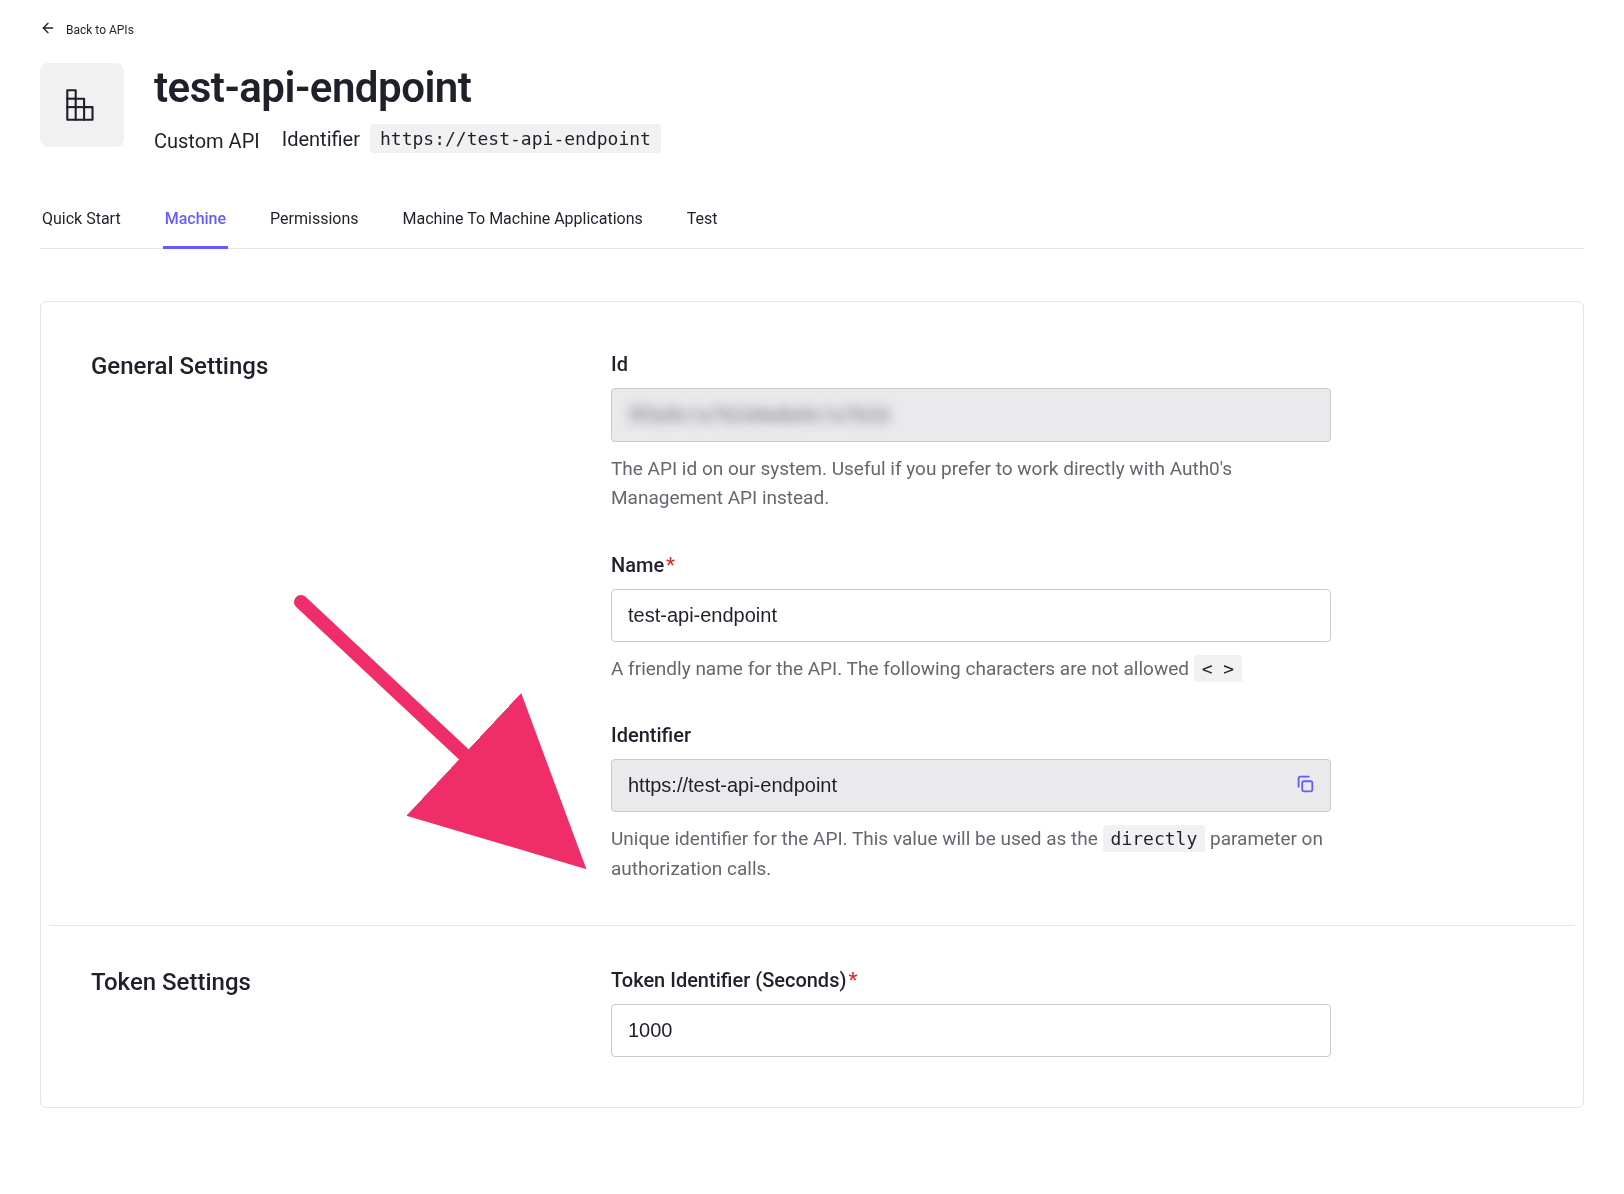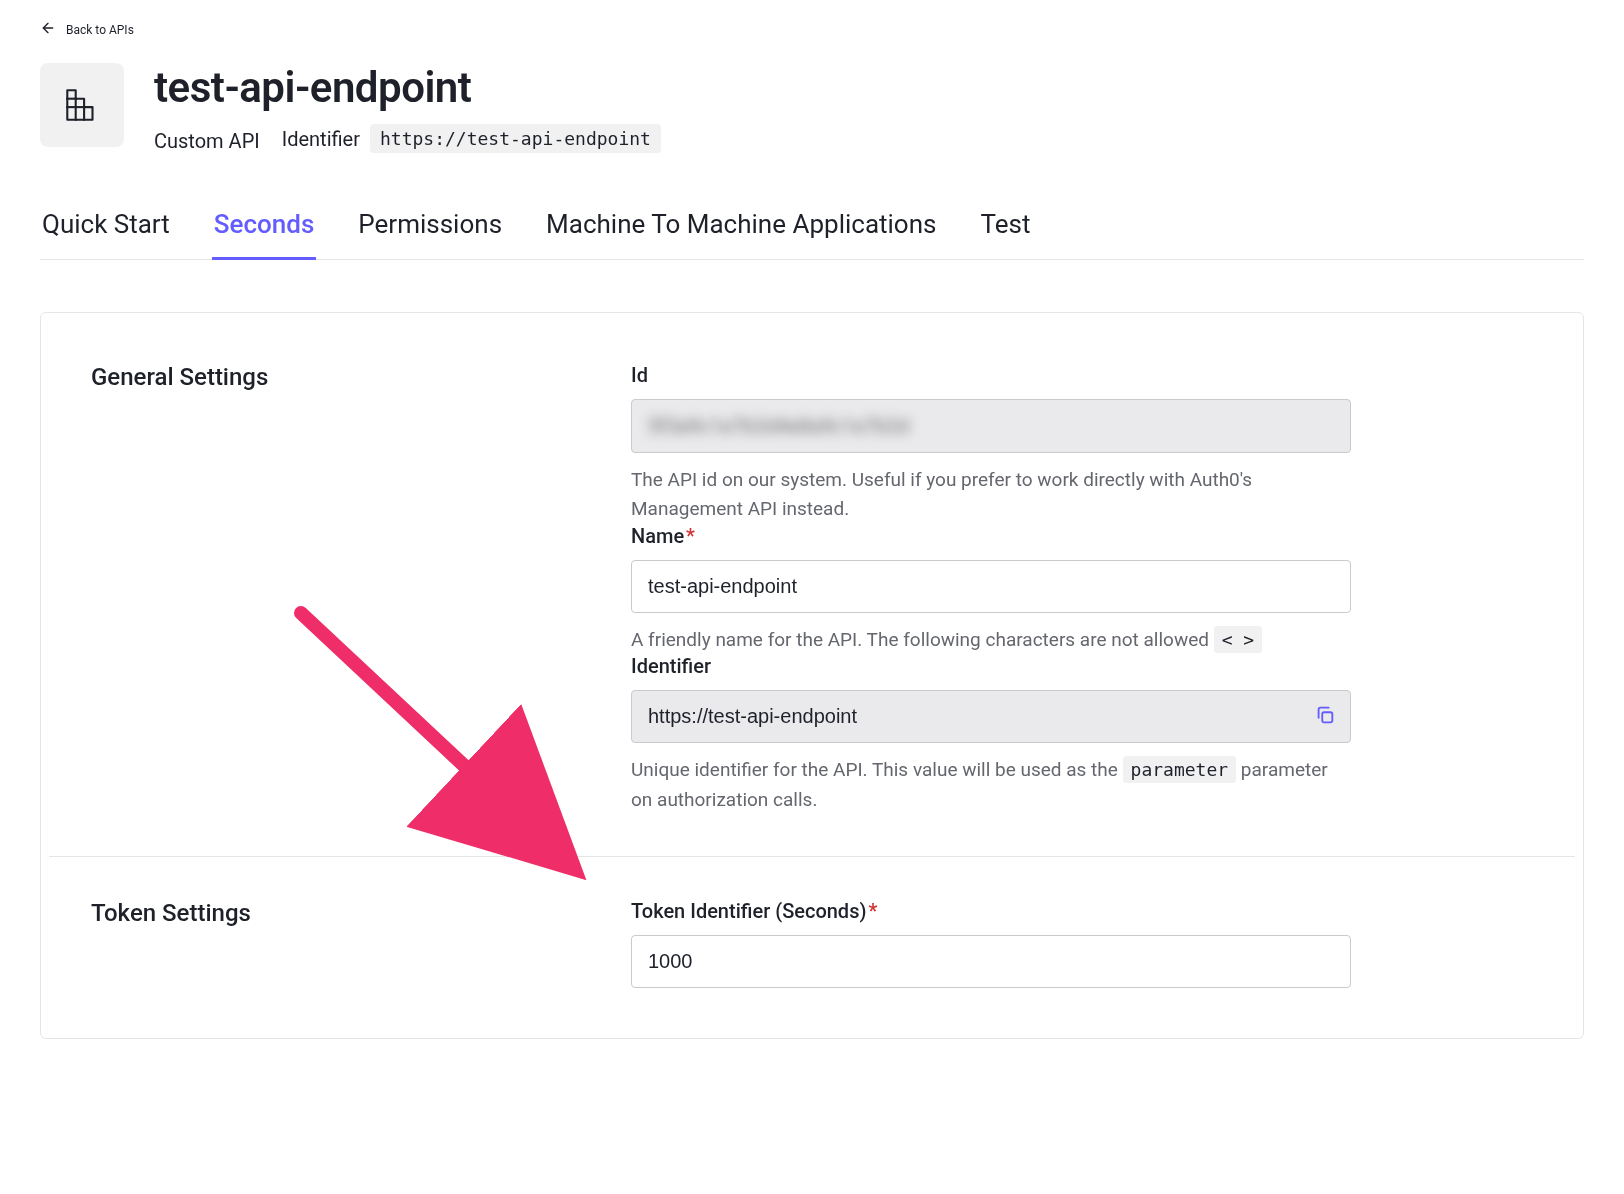--- a/index.html
+++ b/index.html
@@ -42,21 +42,21 @@
       border-radius: 4px;
       padding: 4px 10px;
       font-size: 18px;
       color: #1e212a;
     }
     .tabs {
       display: flex;
       gap: 40px;
       margin-top: 56px;
       border-bottom: 1px solid #e5e5e7;
-      font-size: 26px;
+      font-size: 16px;
     }
     .tab {
       padding: 0 2px 18px 2px;
       cursor: pointer;
       color: #1e212a;
       border-bottom: 3px solid transparent;
       margin-bottom: -1px;
     }
     .tab.active { color: #635dff; border-bottom-color: #635dff; font-weight: 500;}
     .card {
@@ -70,21 +70,21 @@
       display: flex;
       padding: 42px 42px 42px 42px;
       gap: 40px;
     }
     .section + .section { border-top: 1px solid #e5e5e7; }
     .section-title {
       flex: 0 0 480px;
       font-size: 24px;
       font-weight: 500;
     }
-    .fields { flex: 1; display: flex; flex-direction: column; max-width: 720px; margin-left: 20px;}
+    .fields { flex: 1; display: flex; flex-direction: column; gap: 40px; max-width: 720px;}
     .field { display: flex; flex-direction: column; gap: 12px; }
     .field-label { font-size: 20px; font-weight: 500; }
     .req { color: #d03030; margin-left: 2px; }
     .input {
       width: 100%;
       border: 1px solid #c9cace;
       border-radius: 4px;
       padding: 14px 16px;
       font-size: 20px;
       color: #1e212a;
@@ -161,21 +161,21 @@
         <span>Identifier</span>
         <span class="code-pill">https://test-api-endpoint</span>
       </span>
     </div>
   </div>
 </div>
 
 
 <div class="tabs">
   <div class="tab">Quick Start</div>
-  <div class="tab active">Seconds</div>
+  <div class="tab active">Machine</div>
   <div class="tab">Permissions</div>
   <div class="tab">Machine To Machine Applications</div>
   <div class="tab">Test</div>
 </div>
 
 
 <div class="card">
 
   <svg class="annotation-arrow" style="left:240px;top:280px;" width="330" height="300" viewBox="0 0 330 300">
     <defs>
@@ -217,21 +217,21 @@
             <span>
               <svg width="22" height="22" viewBox="0 0 24 24" fill="none" stroke="currentColor" stroke-width="2" stroke-linecap="round" stroke-linejoin="round">
                   <rect x="9" y="9" width="11" height="11" rx="2"></rect>
                   <path d="M5 15 V6 a2 2 0 0 1 2-2 h9"></path>
                 </svg>
             </span>
           </div>
         </div>
         <div class="help">
           <span>Unique identifier for the API. This value will be used as the </span>
-          <span class="code-inline">parameter</span>
+          <span class="code-inline">directly</span>
           <span> parameter on authorization calls.</span>
         </div>
       </div>
     </div>
   </div>
 
   <div class="section" style="padding-bottom:42px;">
     <div class="section-title">Token Settings</div>
     <div class="fields">
       <div class="field">

